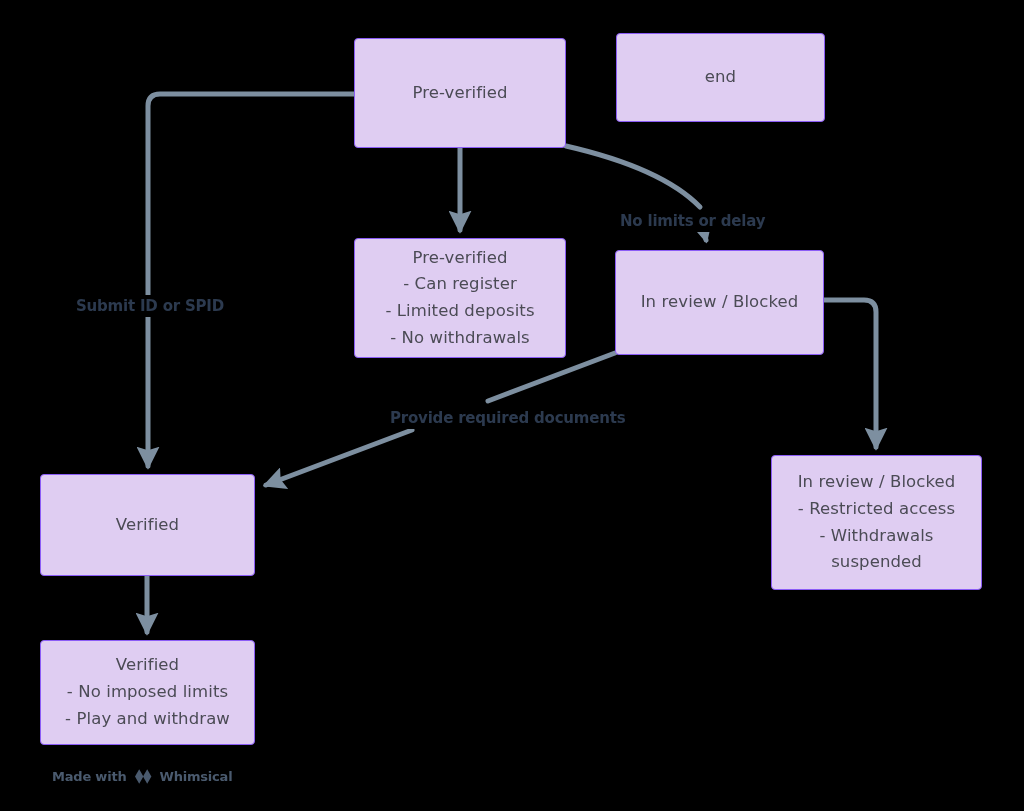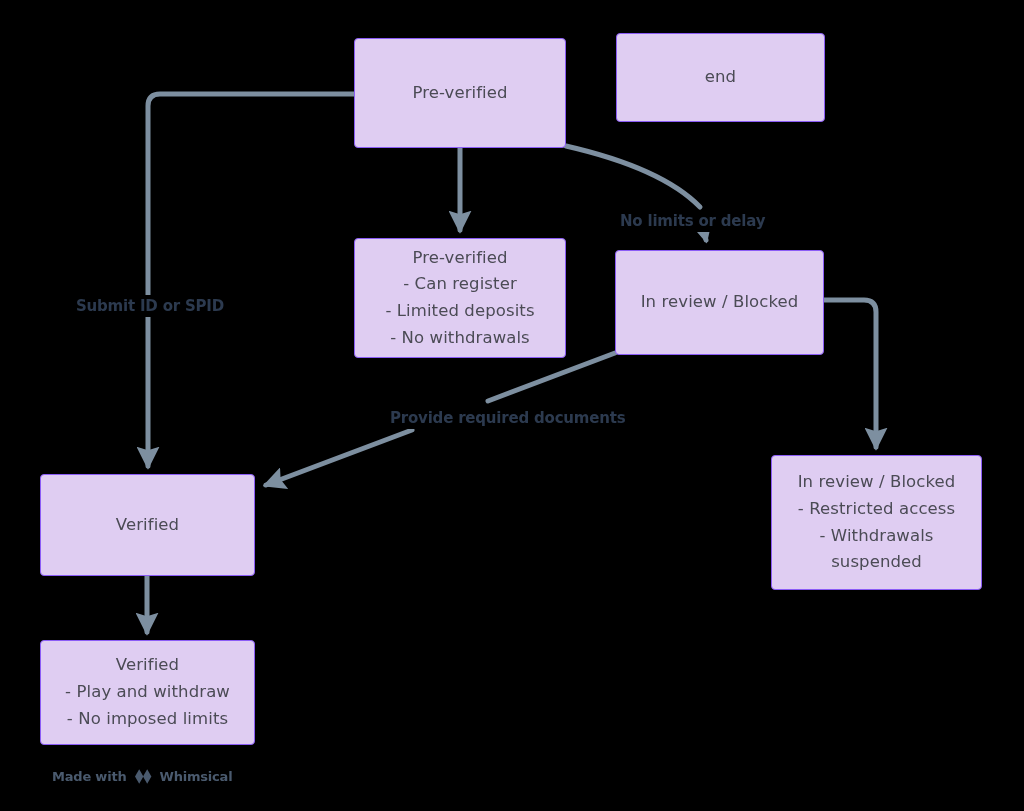--- a/index.html
+++ b/index.html
@@ -114,22 +114,22 @@
   <div class="node" style="left:615px; top:250px; width:209px; height:105px;">
     <span class="line">In review / Blocked</span>
   </div>
 
   <div class="node" style="left:40px; top:474px; width:215px; height:102px;">
     <span class="line">Verified</span>
   </div>
 
   <div class="node" style="left:40px; top:640px; width:215px; height:105px;">
     <span class="line">Verified</span>
+    <span class="line">- No imposed limits</span>
     <span class="line">- Play and withdraw</span>
-    <span class="line">- No imposed limits</span>
   </div>
 
   <div class="node" style="left:771px; top:455px; width:211px; height:135px;">
     <span class="line">In review / Blocked</span>
     <span class="line">- Restricted access</span>
     <span class="line">- Withdrawals</span>
     <span class="line">suspended</span>
   </div>
 
   <div class="edge-label" style="left:72px; top:295px;">Submit ID or SPID</div>

